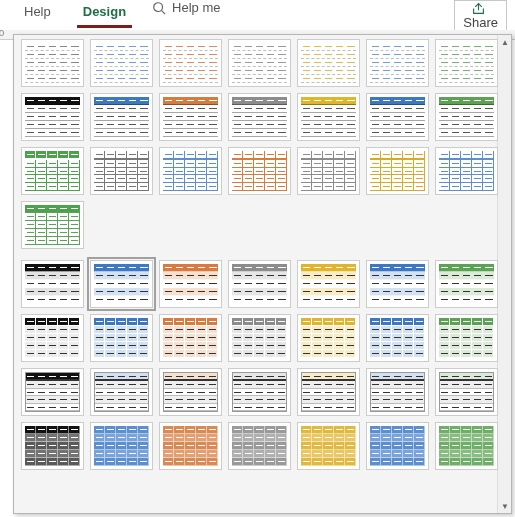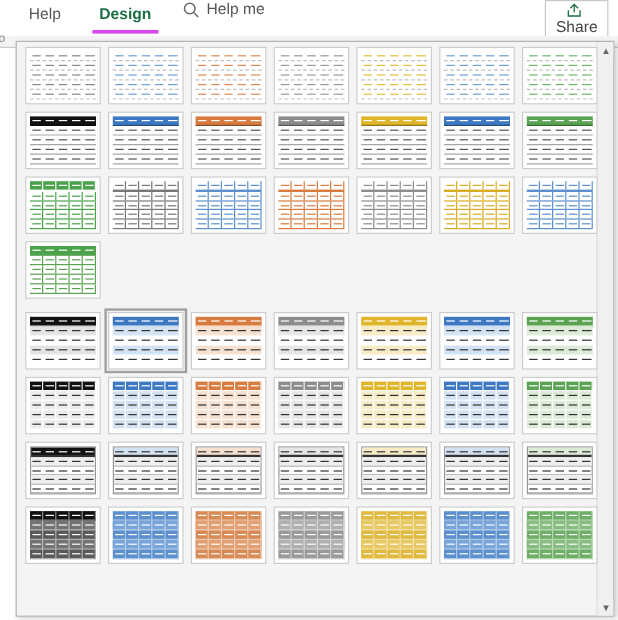--- a/index.html
+++ b/index.html
@@ -24,21 +24,21 @@
   .rtab {
     padding: 4px 6px 9px 6px;
     margin-right: 20px;
     font-size: 13px;
     color: #555;
     cursor: pointer;
   }
   .rtab.active {
     color: #1d7044;
     font-weight: 600;
-    border-bottom: 3px solid #d946ef;
+    border-bottom: 3px solid #7f1d1d;
     padding-bottom: 6px;
   }
   .tellme {
     display: flex;
     align-items: center;
     color: #555;
     font-size: 13px;
     cursor: text;
   }
   .tellme svg { margin-right: 6px; }

